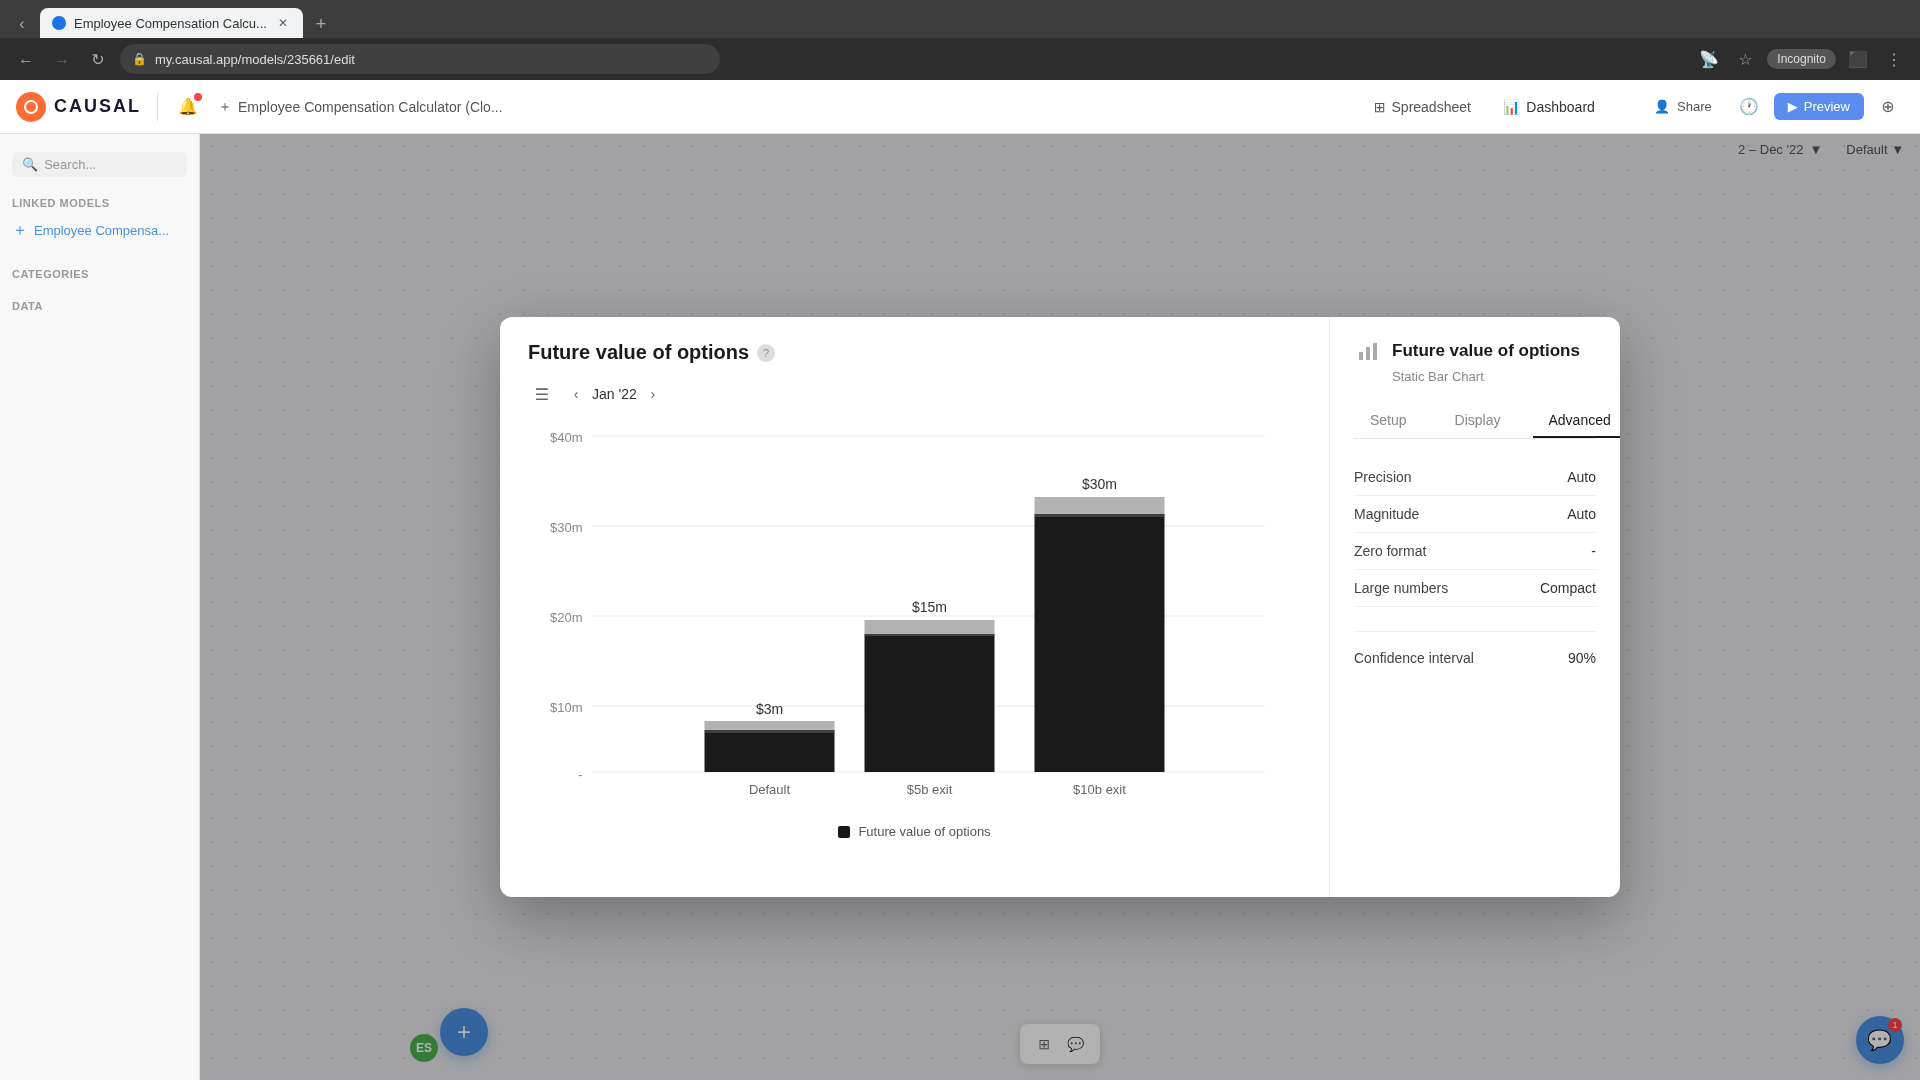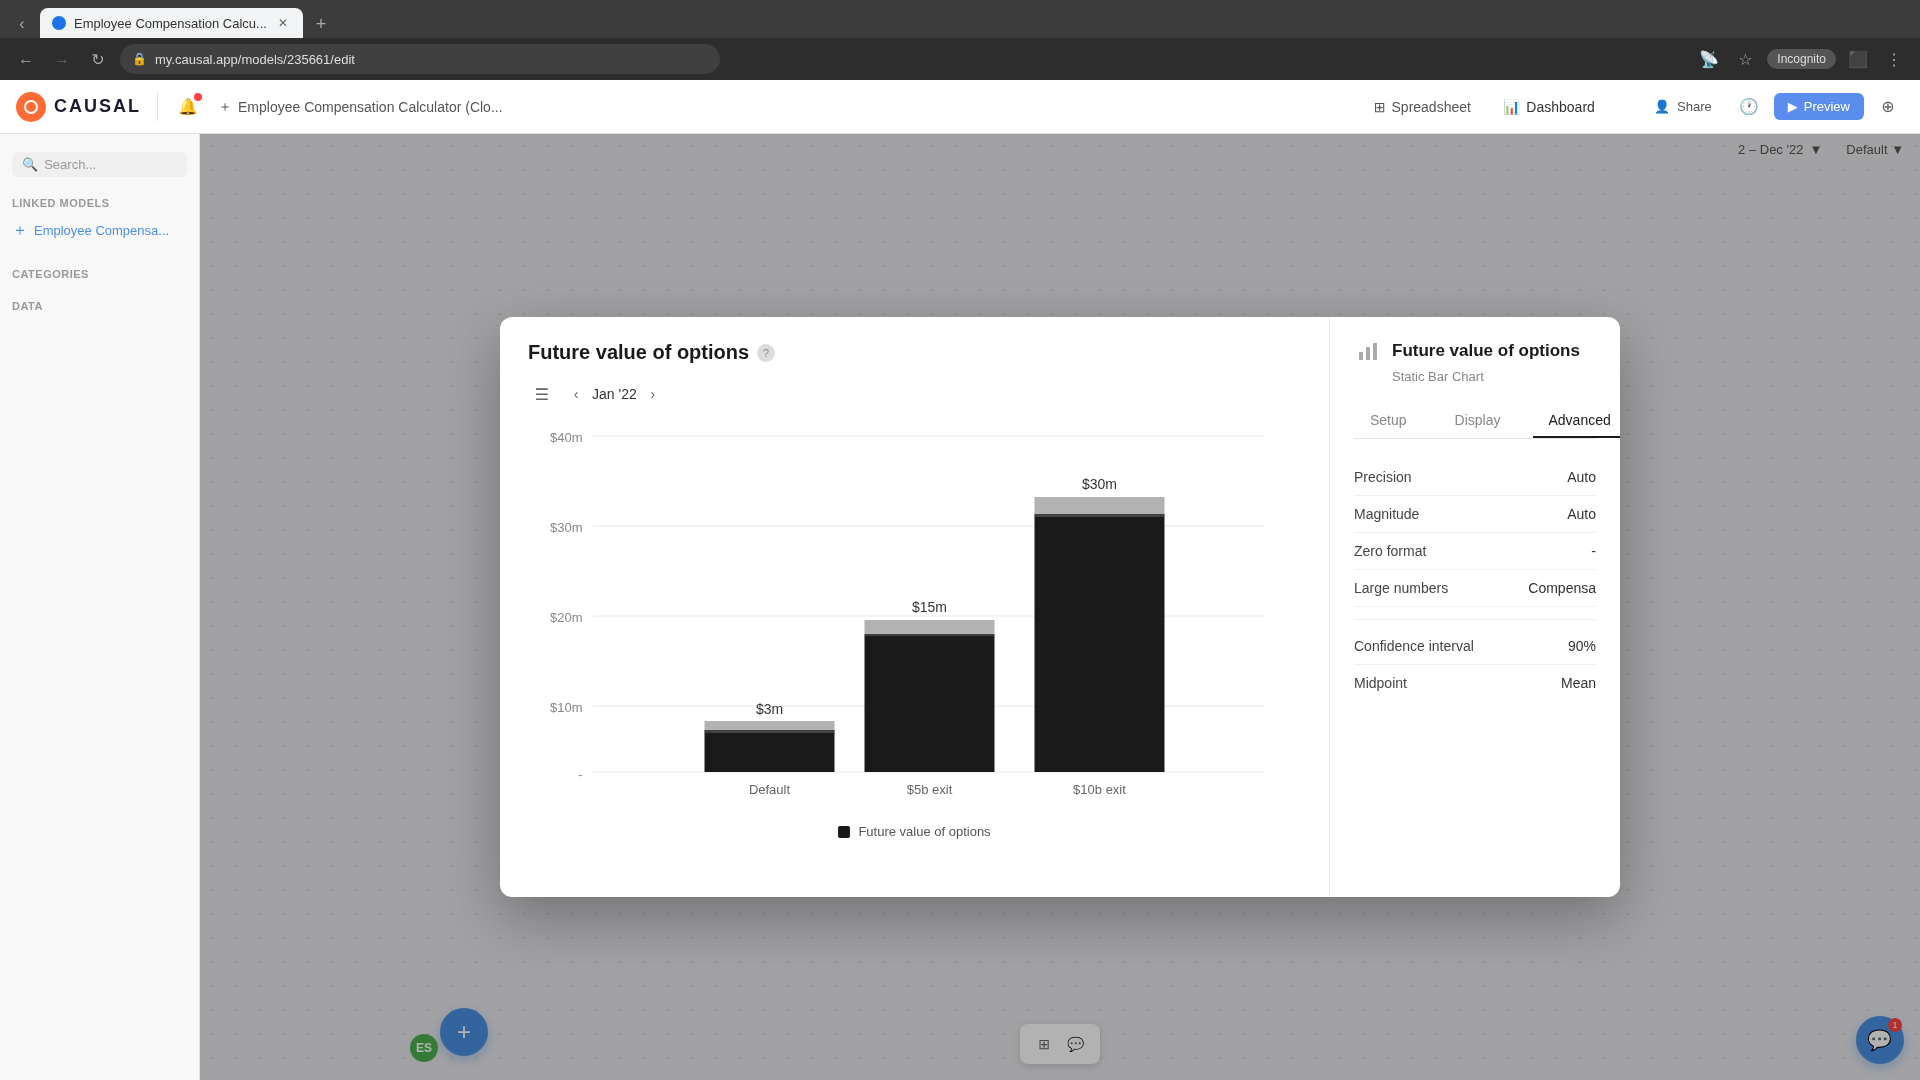--- a/index.html
+++ b/index.html
@@ -306,29 +306,25 @@
               <div class="settings-row">
                 <span class="settings-label">Magnitude</span>
                 <span class="settings-value">Auto</span>
               </div>
               <div class="settings-row">
                 <span class="settings-label">Zero format</span>
                 <span class="settings-value">-</span>
               </div>
               <div class="settings-row">
                 <span class="settings-label">Large numbers</span>
-                <span class="settings-value">Compensa</span>
-              </div>
-              <div class="settings-row" style="margin-top: 12px; padding-top: 18px; border-top: 1px solid #f0f0f0;">
+                <span class="settings-value">Compact</span>
+              </div>
+              <div class="settings-row" style="margin-top: 24px; padding-top: 18px; border-top: 1px solid #f0f0f0;">
                 <span class="settings-label">Confidence interval</span>
                 <span class="settings-value">90%</span>
-              </div>
-              <div class="settings-row">
-                <span class="settings-label">Midpoint</span>
-                <span class="settings-value">Mean</span>
               </div>
             </div>
           </div>
         </div>
       </div>
 
       <div class="fab">+</div>
 
       <div class="bottom-toolbar">
         <div class="bottom-toolbar-btn">⊞</div>

